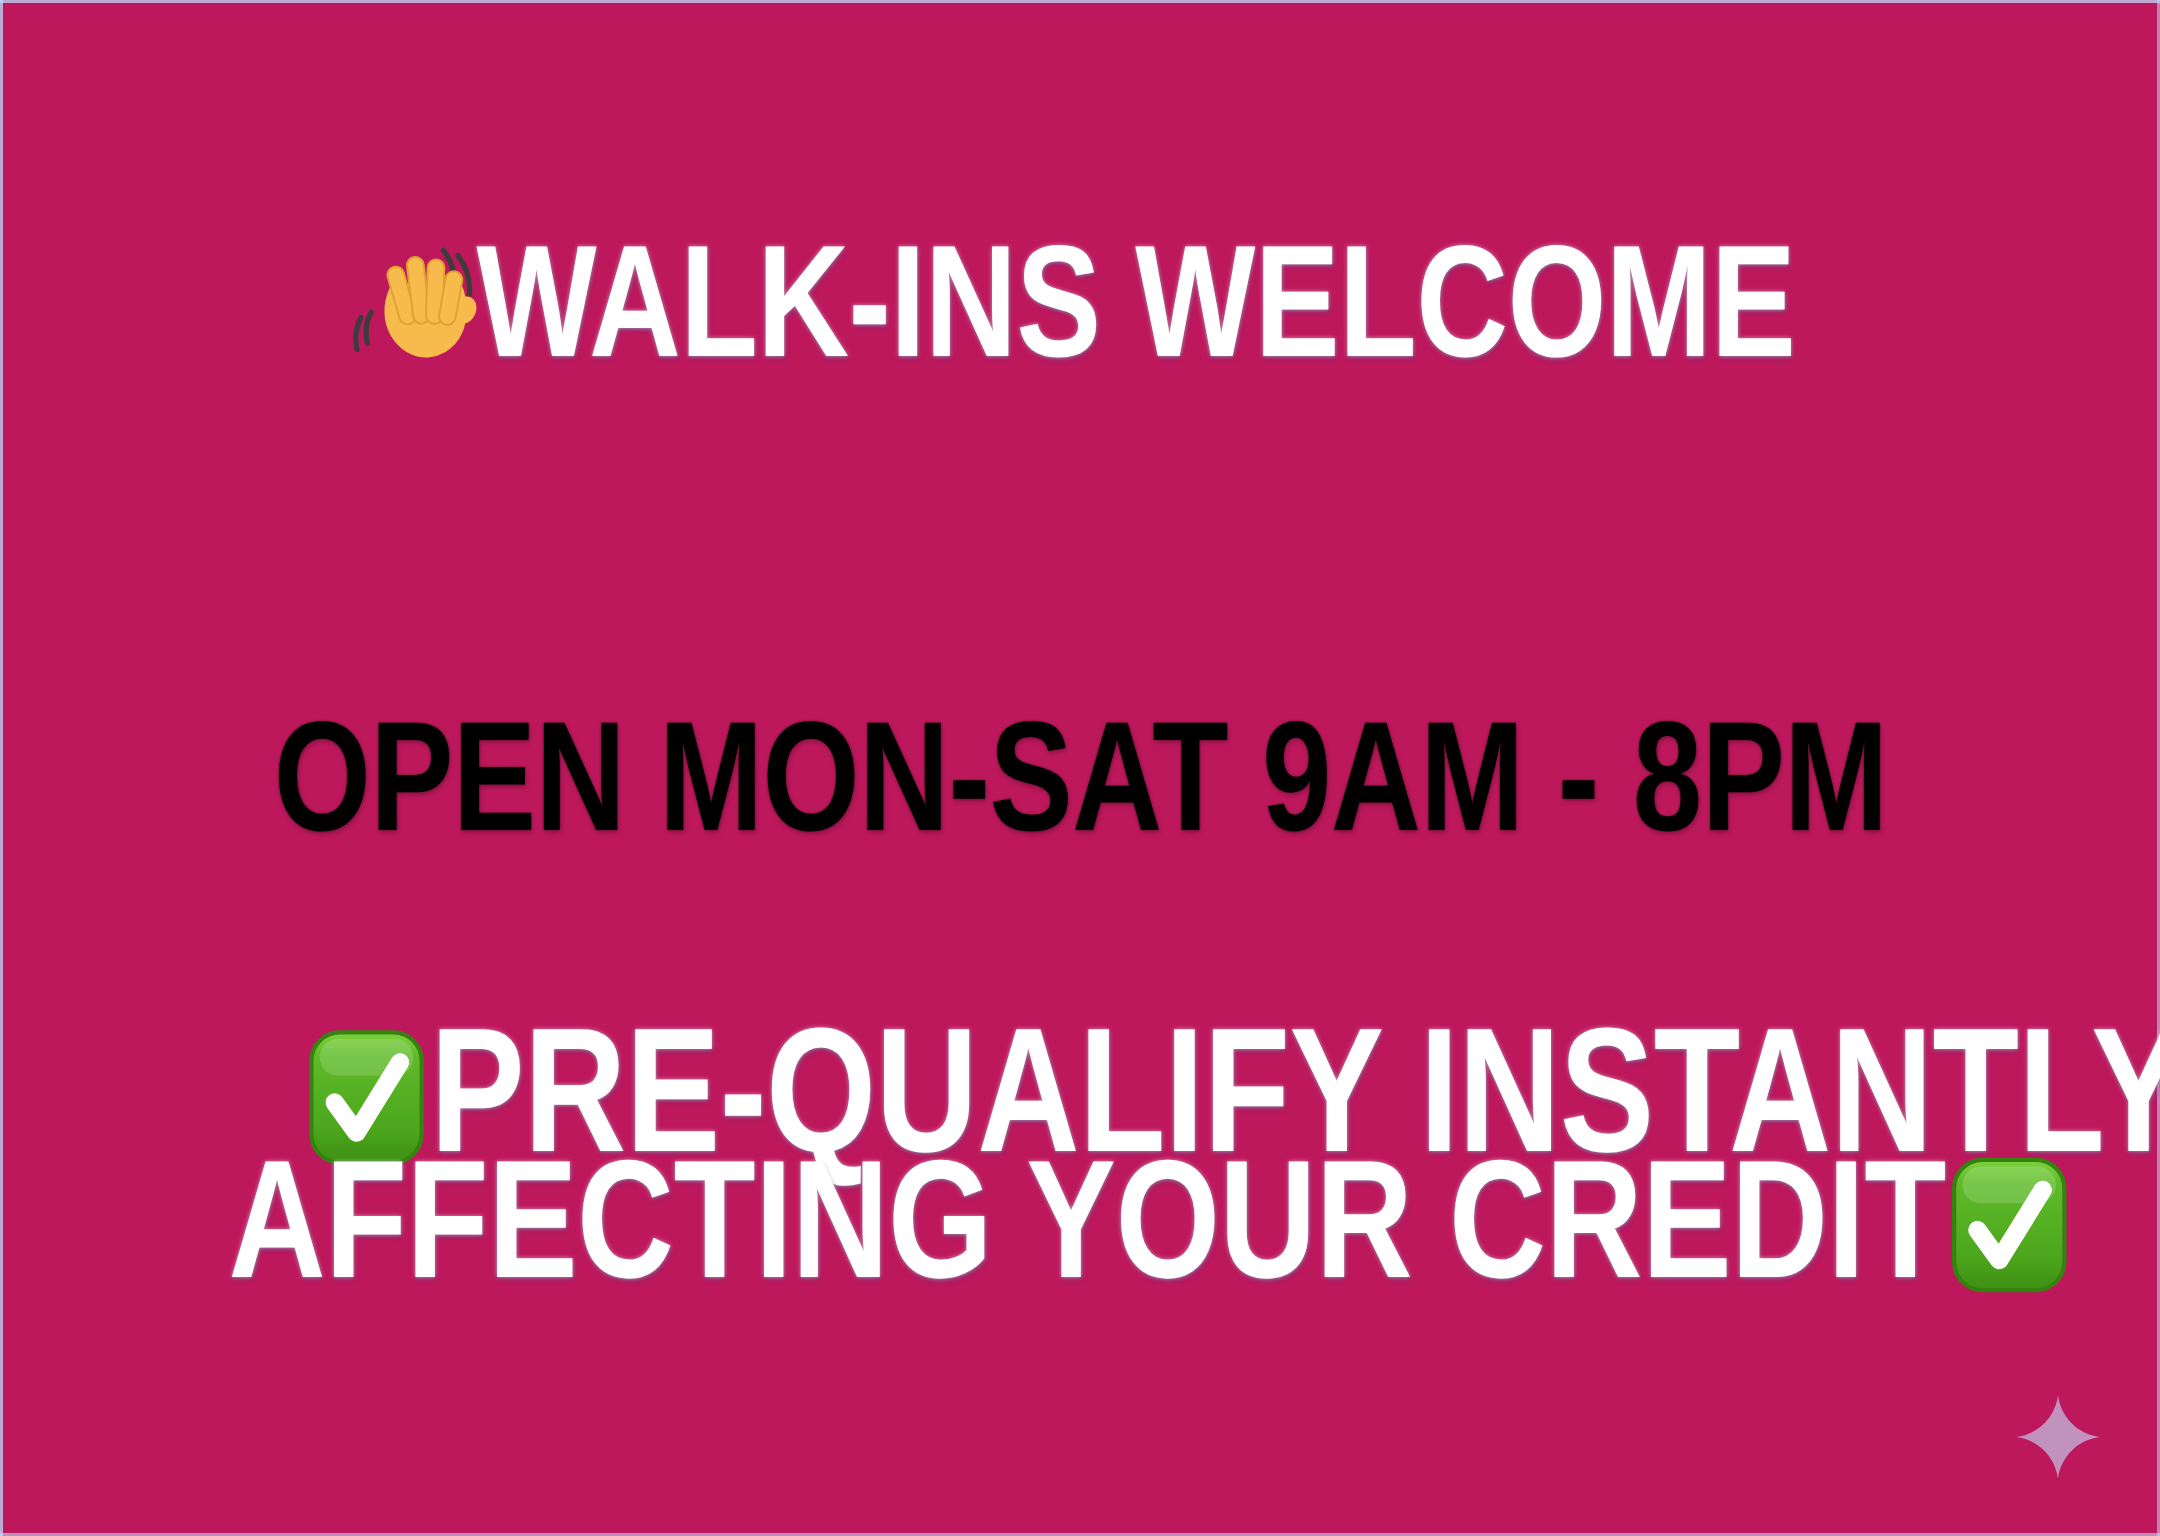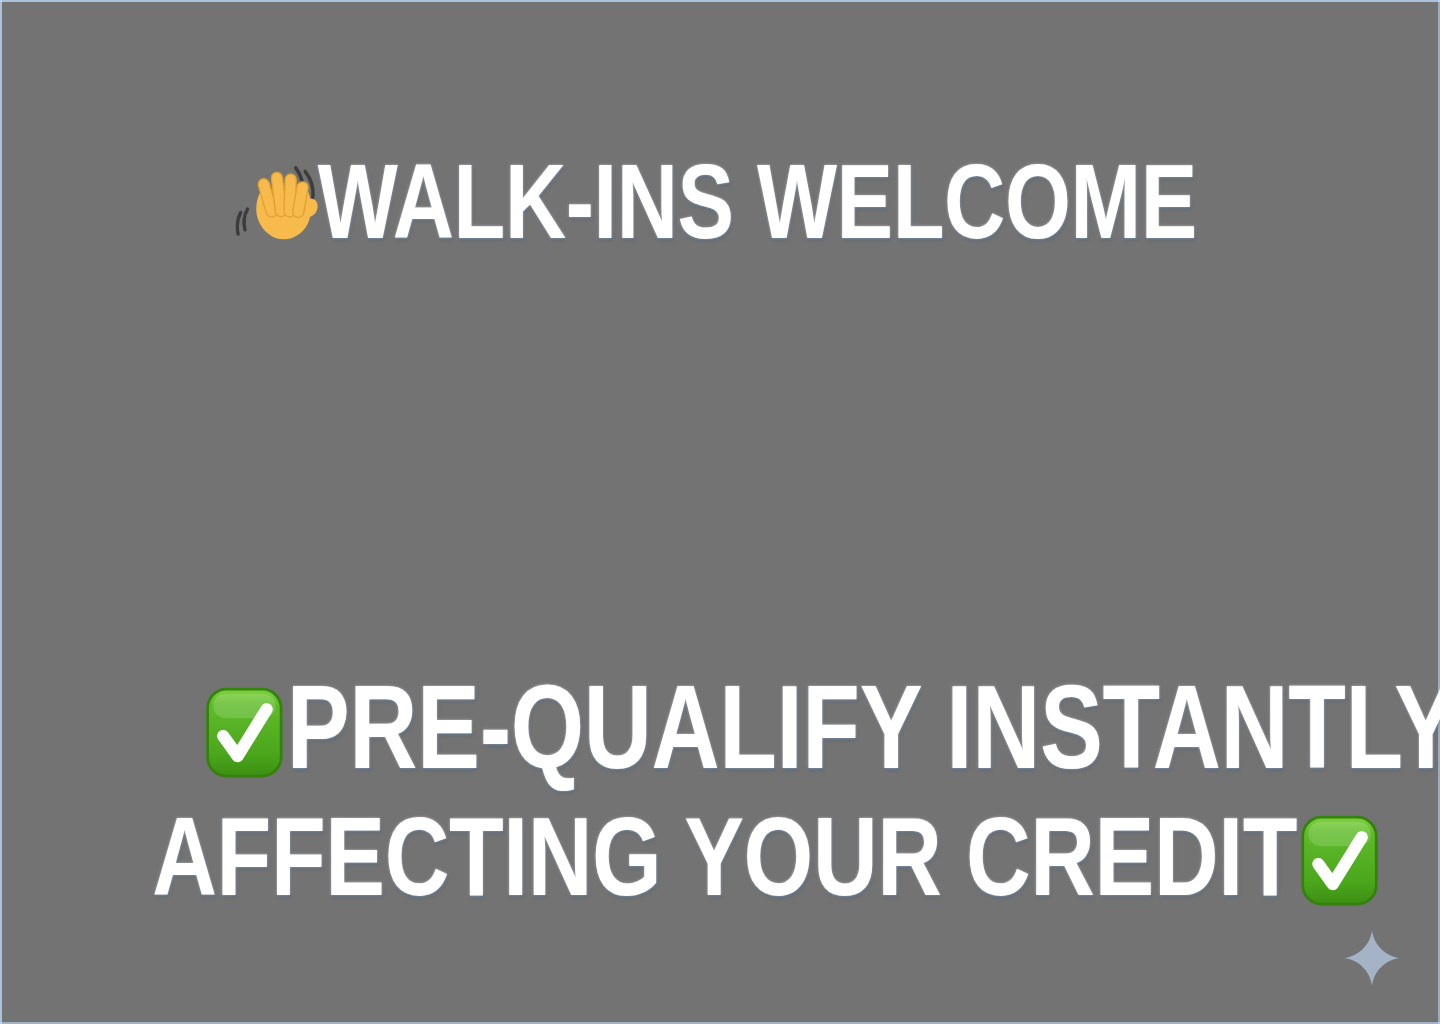--- a/index.html
+++ b/index.html
@@ -60,21 +60,21 @@
     text-shadow:
        0 0 2px rgba(0,0,0,0.45),
        1px 2px 4px rgba(0,0,0,0.22);
   }
 
   
   #line-1 { top:148px;  font-size:106px; }
   #line-2 { top:258px;  font-size:106px; }
   #line-3 { top:466px;  font-size:104px; }
   #line-4 { top:668px;  font-size:118px; }
-  #line-5 { top:801px;  font-size:112px;text-align:right; }
+  #line-5 { top:757px;  font-size:112px;text-align:right; }
 
   
   .glyph {
     display:inline-block;
     vertical-align:middle;
     transform:scaleX(1.25);
     transform-origin:center center;
   }
   .glyph svg { display:block; }
 
@@ -90,21 +90,21 @@
     top:929px;
     width:58px;
     height:58px;
     opacity:0.62;
   }
   #sparkle svg { display:block; width:58px; height:58px; }
 </style>
 </head>
 <body>
 
-<div id="slide" style="background: #737373;">
+<div id="slide" style="background: #be185d;">
 
   <div class="headline white-text" id="line-1">
     <span class="txt">
       <span class="glyph wave-glyph">
         <svg viewBox="0 0 100 100" xmlns="http://www.w3.org/2000/svg" aria-hidden="true">
 
           <g stroke="#3c3c3c" stroke-width="4" stroke-linecap="round" fill="none">
             <path d="M70 8 C76 16 79 26 78 35"></path>
             <path d="M81 12 C88 21 91 32 90 42"></path>
             <path d="M14 56 C10 63 9 72 11 80"></path>
@@ -122,20 +122,25 @@
             <rect x="69" y="24" width="13" height="42" rx="6.5" transform="rotate(10 75.5 45)"></rect>
           </g>
 
           <path d="M86 44 C93 43 97 49 95 56 C93 63 86 67 81 64 Z" fill="#f6bb4c"></path>
         </svg>
       </span><span>WALK-INS WELCOME</span>
     </span>
   </div>
 
 
+  <div class="headline black-text" id="line-3">
+    <span class="txt">
+      <span>OPEN MON-SAT 9AM - 8PM</span>
+    </span>
+  </div>
 
   <div class="headline white-text" id="line-4">
     <span class="txt">
       <span class="glyph check-glyph check-lead">
         <svg viewBox="0 0 70 82" xmlns="http://www.w3.org/2000/svg" aria-hidden="true">
           <defs>
             <linearGradient id="grnA" x1="0" y1="0" x2="0" y2="1">
               <stop offset="0%" stop-color="#7dd23d"></stop>
               <stop offset="18%" stop-color="#5fbb2a"></stop>
               <stop offset="75%" stop-color="#4ba61c"></stop>

